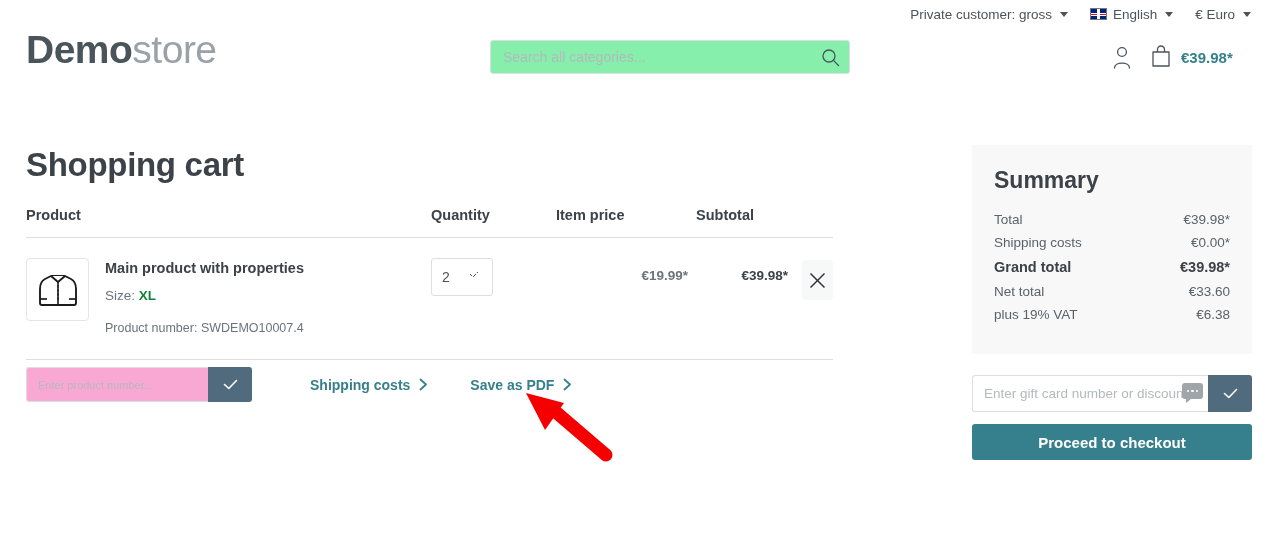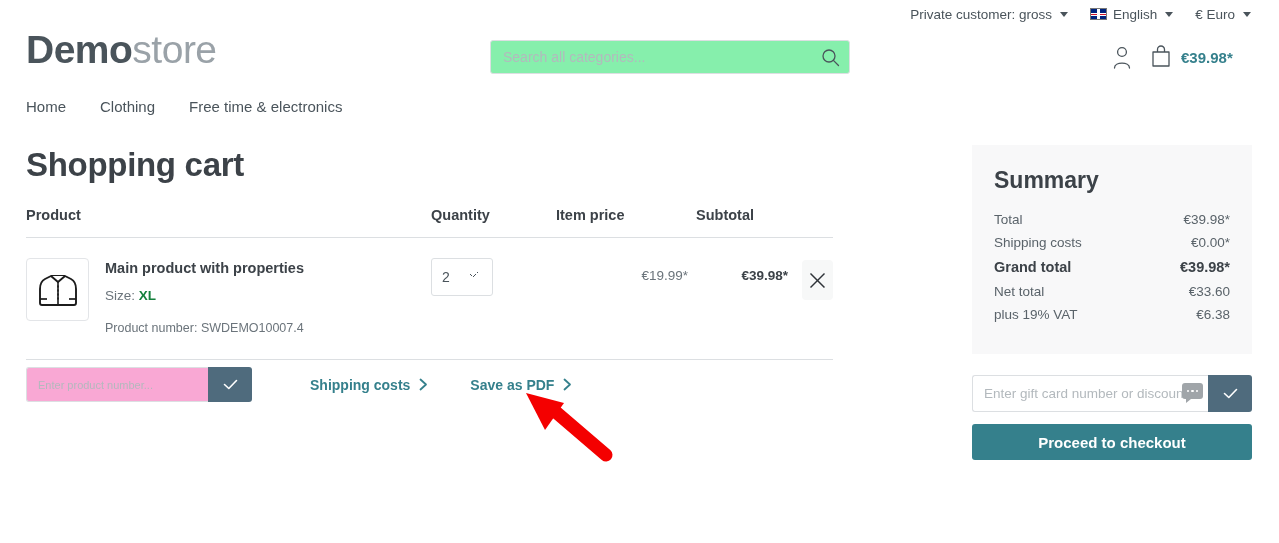--- a/index.html
+++ b/index.html
@@ -85,21 +85,21 @@
   .qtysel { width: 62px; height: 38px; border: 1px solid #dcdfe2; border-radius: 3px; background: #fff;
             font-family: "Liberation Sans", sans-serif; font-size: 14px; color: #4a545b;
             padding-left: 10px; cursor: pointer; appearance: none; -webkit-appearance: none;
             background-image:
               linear-gradient(45deg, transparent 50%, #4a545b 50%, #4a545b 58%, transparent 58%),
               linear-gradient(135deg, transparent 42%, #4a545b 42%, #4a545b 50%, transparent 50%);
             background-position: calc(100% - 19px) 13px, calc(100% - 14px) 13px;
             background-size: 5px 5px, 5px 5px; background-repeat: no-repeat; }
   .qtysel::-ms-expand { display: none; }
 
-  .ipriceC { width: 140px; text-align: right; padding-right: 8px; padding-top: 10px; font-size: 13.5px; color: #6b747b; }
+  .ipriceC { width: 140px; text-align: right; padding-right: 8px; padding-top: 10px; font-size: 13.5px; color: #6b747b; font-weight: bold; }
   .subC { width: 92px; text-align: right; padding-top: 10px; font-size: 13.5px; font-weight: bold; color: #3c4248; }
   .delC { width: 45px; display: flex; justify-content: flex-end; padding-top: 2px; padding-left: 22px; }
   .delbtn { width: 40px; height: 40px; border-radius: 4px; background: #f7f8f8; border: 0;
             display: flex; align-items: center; justify-content: center; cursor: pointer; }
 
   
   .actions { position: absolute; top: 367px; left: 26px; display: flex; align-items: center; }
   .pnwrap { display: flex; height: 35px; }
   .pnwrap input { width: 182px; border: 1px solid #dcdfe2; border-right: 0; border-radius: 3px 0 0 3px;
                   outline: none; font-family: "Liberation Sans", sans-serif; font-size: 11px;
@@ -183,25 +183,20 @@
 
     <div class="cartbtn">
       <svg width="22" height="24" viewBox="0 0 22 24">
         <path d="M3 7 H19 V21 H3 Z" fill="none" stroke="#4a545b" stroke-width="1.3" stroke-linejoin="round"></path>
         <path d="M7.5 7 V4.5 A3.5 3.5 0 0 1 14.5 4.5 V7" fill="none" stroke="#4a545b" stroke-width="1.3"></path>
       </svg>
       <span class="cartprice">€39.98*</span>
     </div>
   </div>
 
-  <div class="nav">
-    <a href="#">Home</a>
-    <a href="#">Clothing</a>
-    <a href="#">Free time &amp; electronics</a>
-  </div>
 
   <div class="title">Shopping cart</div>
 
   <div class="cart">
     <div class="thead">
       <div class="c-prod">Product</div>
       <div class="c-qty">Quantity</div>
       <div class="c-item">Item price</div>
       <div class="c-sub">Subtotal</div>
       <div class="c-del"></div>

